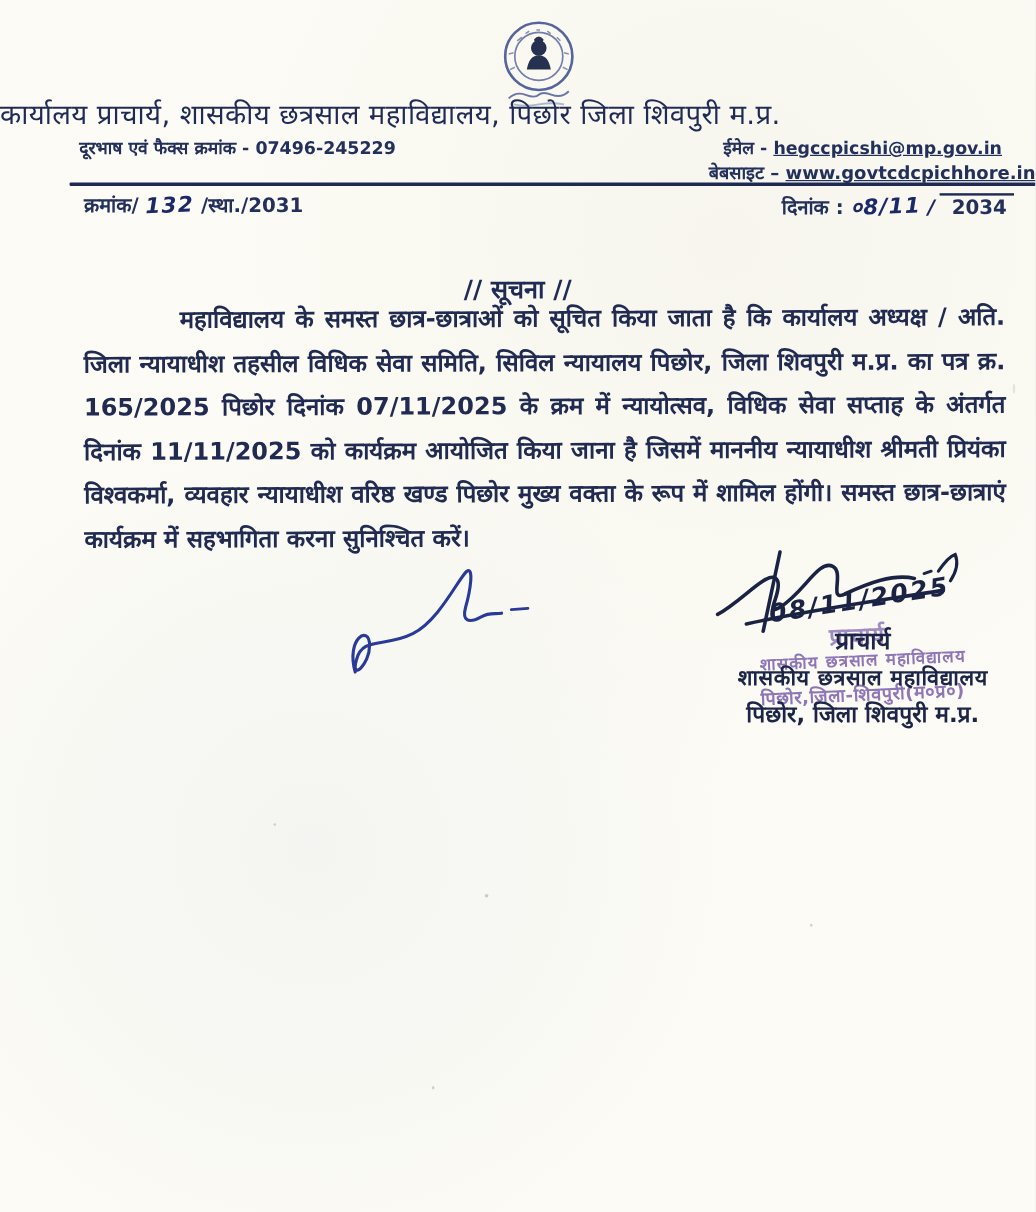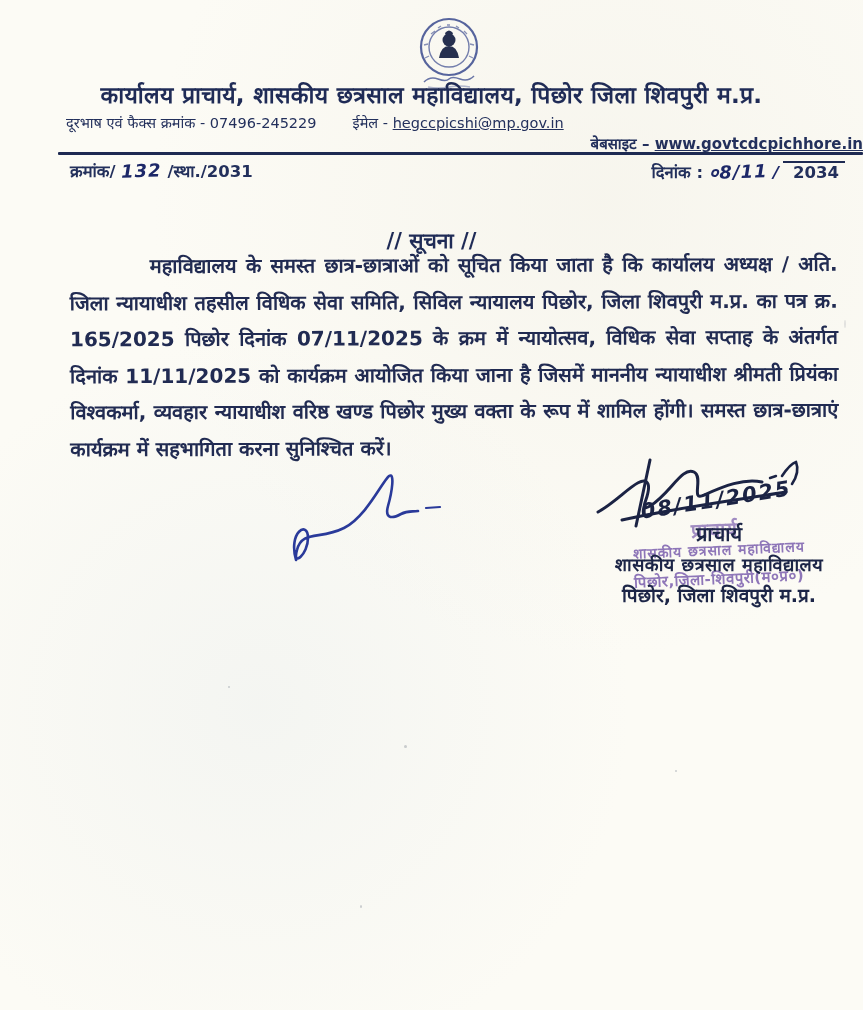--- a/index.html
+++ b/index.html
@@ -15,27 +15,27 @@
     font-family:"DejaVu Sans","Liberation Sans",sans-serif;
     color:#222c55;
   }
 
   
   .logo-wrap { position:absolute; left:404px; top:16px; width:90px; height:78px; text-align:center; }
 
   
   .title {
     position:absolute; top:78px; left:0; width:100%;
-    text-align:center; font-size:23px; font-weight:bold;
+    text-align:left; font-size:23px; font-weight:normal;
     color:#1f2b56; white-space:nowrap; letter-spacing:0.3px;
   }
   .contact-row {
     position:absolute; top:112px; left:66px; right:28px;
-    display:flex; 
-    font-size:14.5px; font-weight:normal; color:#23305c;gap:36px;
+    display:flex; justify-content:space-between;
+    font-size:14.5px; font-weight:bold; color:#23305c;gap:36px;
   }
   .contact-left, .contact-right { white-space:nowrap; }
   .underlined { text-decoration:underline; }
   .website-row {
     position:absolute; top:133px; left:0; width:100%;
     text-align:right; font-size:15px; font-weight:bold; color:#23305c;
   }
   .rule {
     position:absolute; top:152px; left:58px; right:0;
     height:3px; background:#1e2a52; border-radius:1px;

